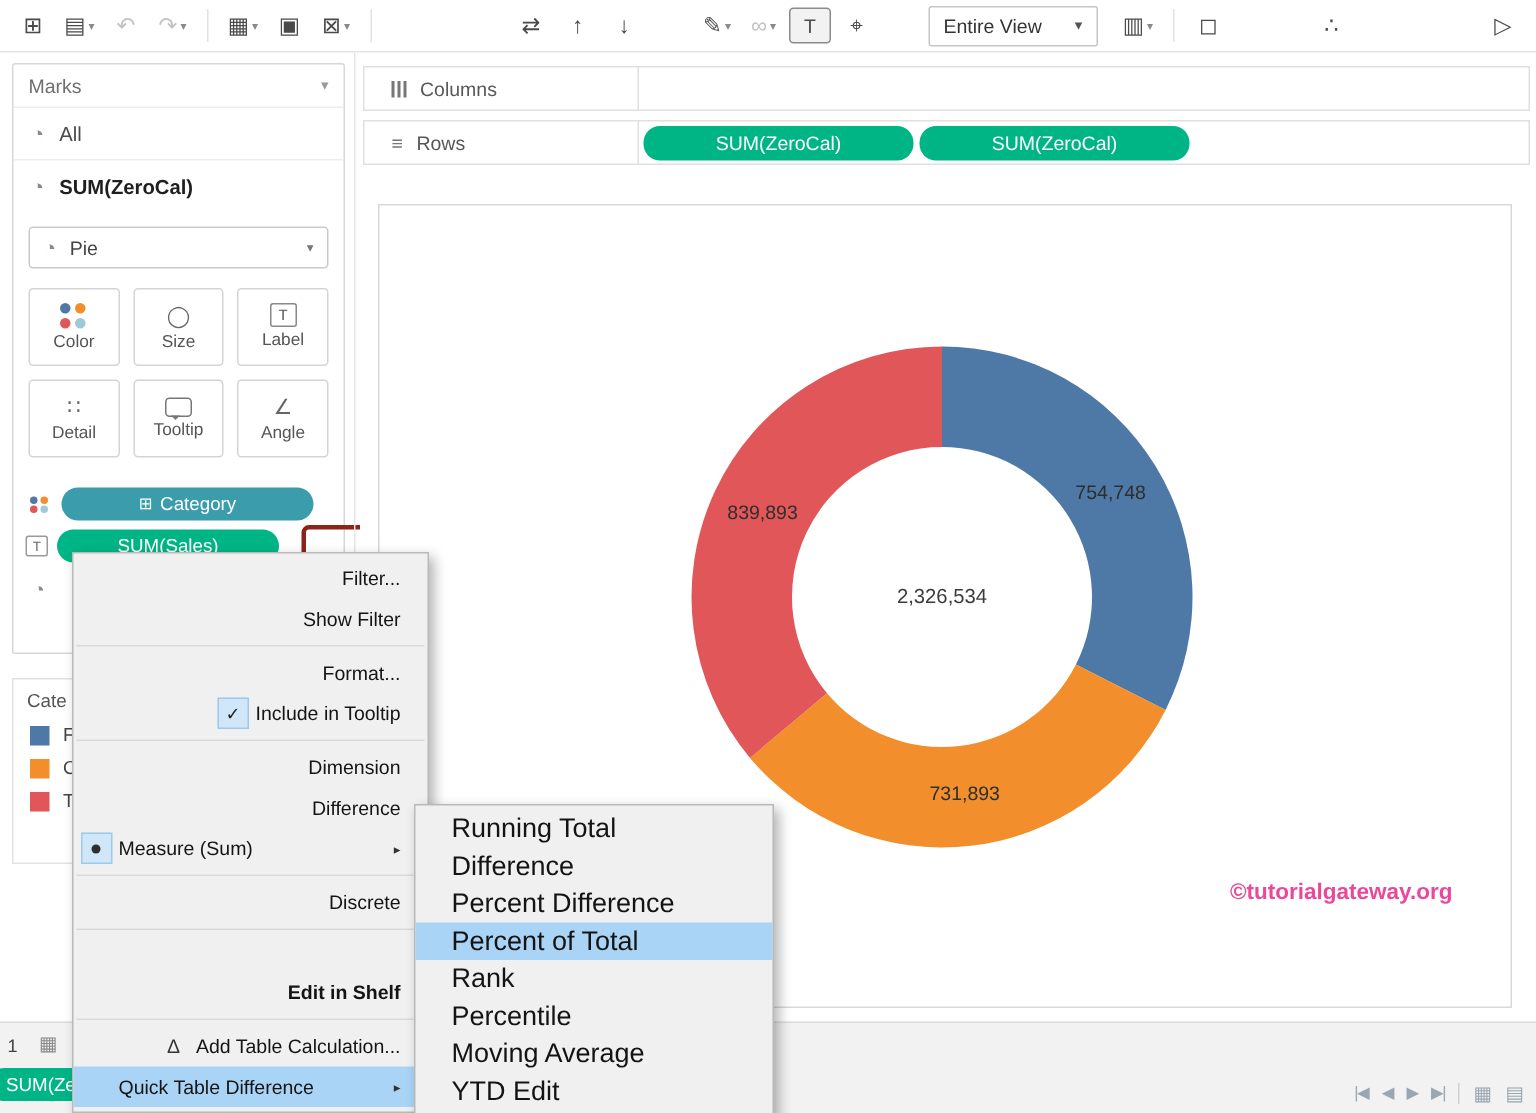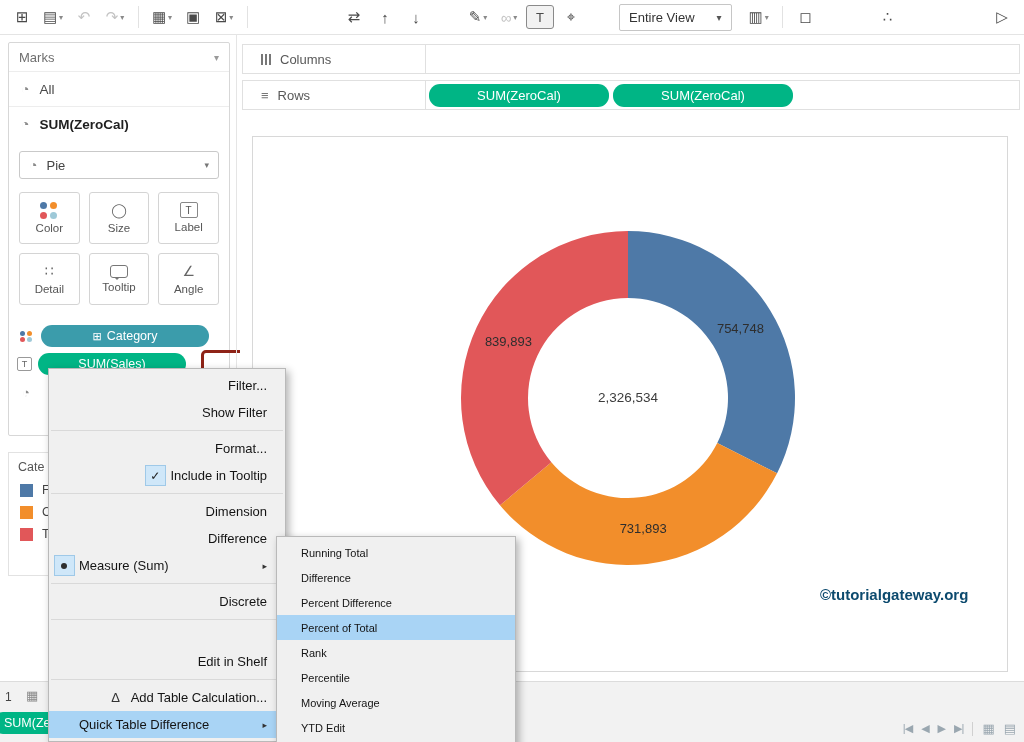--- a/index.html
+++ b/index.html
@@ -80,51 +80,51 @@
   .cols-icon{display:inline-flex;align-items:flex-end;gap:2px;}
   .cols-icon i{display:inline-block;width:2px;height:11px;background:#777;}
   .rows-icon{font-size:13px;color:#777;}
 
   
   .canvas{position:absolute;left:240px;top:114px;width:784px;height:568px;background:#fff;}
   .pane-border{position:absolute;left:12px;top:22px;right:16px;bottom:10px;border:1px solid #d8d8d8;}
   .canvas svg{position:absolute;left:0;top:0;}
   .slice-label{font-size:13px;fill:#2e2e2e;font-family:"Liberation Sans",sans-serif;}
   .center-label{font-size:13.5px;fill:#3c3c3c;font-family:"Liberation Sans",sans-serif;}
-  .watermark{position:absolute;left:580px;top:472px;font-weight:bold;font-size:15px;color:#0c4a6e;}
+  .watermark{position:absolute;left:580px;top:472px;font-weight:bold;font-size:15px;color:#ec4899;}
 
   
   .bottombar{position:absolute;left:0;right:0;bottom:0;height:60px;background:#f2f2f2;
     border-top:1px solid #dcdcdc;}
   .bb-count{position:absolute;left:5px;top:8px;font-size:12px;color:#444;}
   .bb-sheet-icon{position:absolute;left:26px;top:6px;font-size:13px;color:#8a8a8a;}
   .bb-pill{position:absolute;left:-8px;top:30px;width:68px;height:22px;background:#00b585;
     border-radius:11px;color:#fff;font-size:12.5px;display:flex;align-items:center;padding-left:12px;}
   .bb-right{position:absolute;right:8px;bottom:6px;display:flex;gap:9px;align-items:center;
     color:#9aa7b0;font-size:11px;}
   .bb-nav{letter-spacing:-1px;}
   .bb-vsep{width:1px;height:14px;background:#d0d0d0;display:inline-block;}
   .bb-grid{font-size:13px;color:#9aa7b0;}
 
   
   .ctx,.sub{position:absolute;background:#f0f0f0;border:1px solid #b9b9b9;
     box-shadow:3px 3px 8px rgba(0,0,0,.3);padding:3px 0;}
   .ctx{left:48px;top:368px;width:236px;z-index:20;}
   .sub{left:276px;top:536px;width:238px;z-index:21;}
   .ctx-item{height:27px;display:flex;align-items:center;padding-right:18px;font-size:13px;color:#141414;justify-content:flex-end;}
-  .ctx-item.bold{font-weight:normal;margin-top:28px;}
+  .ctx-item.bold{font-weight:bold;margin-top:28px;}
   .gutter{width:30px;display:flex;align-items:center;justify-content:center;flex:none;}
   .mark-box{width:19px;height:19px;background:#cfe7f9;border:1px solid #9fc9e8;display:flex;
     align-items:center;justify-content:center;font-size:12px;color:#222;}
   .bullet-dot{width:6px;height:6px;background:#2e2e2e;border-radius:50%;}
   .delta{font-size:13px;color:#333;}
   .arrow{margin-left:auto;font-size:9px;color:#333;}
   .ctx-sep{height:1px;background:#d9d9d9;margin:4px 2px;}
   .hl{background:#a9d4f5;}
-  .sub-item{height:25px;display:flex;align-items:center;padding:0 12px 0 24px;font-size:11px;color:#141414;}
+  .sub-item{height:25px;display:flex;align-items:center;padding:0 12px 0 24px;font-size:18px;color:#141414;}
 </style>
 </head>
 <body>
 
 <div class="app">
 
   <div class="toolbar">
       <span class="tb-icon">⊞</span>
       <span class="tb-icon">▤<span class="tb-caret">▾</span></span>
       <span class="tb-icon disabled">↶</span>

